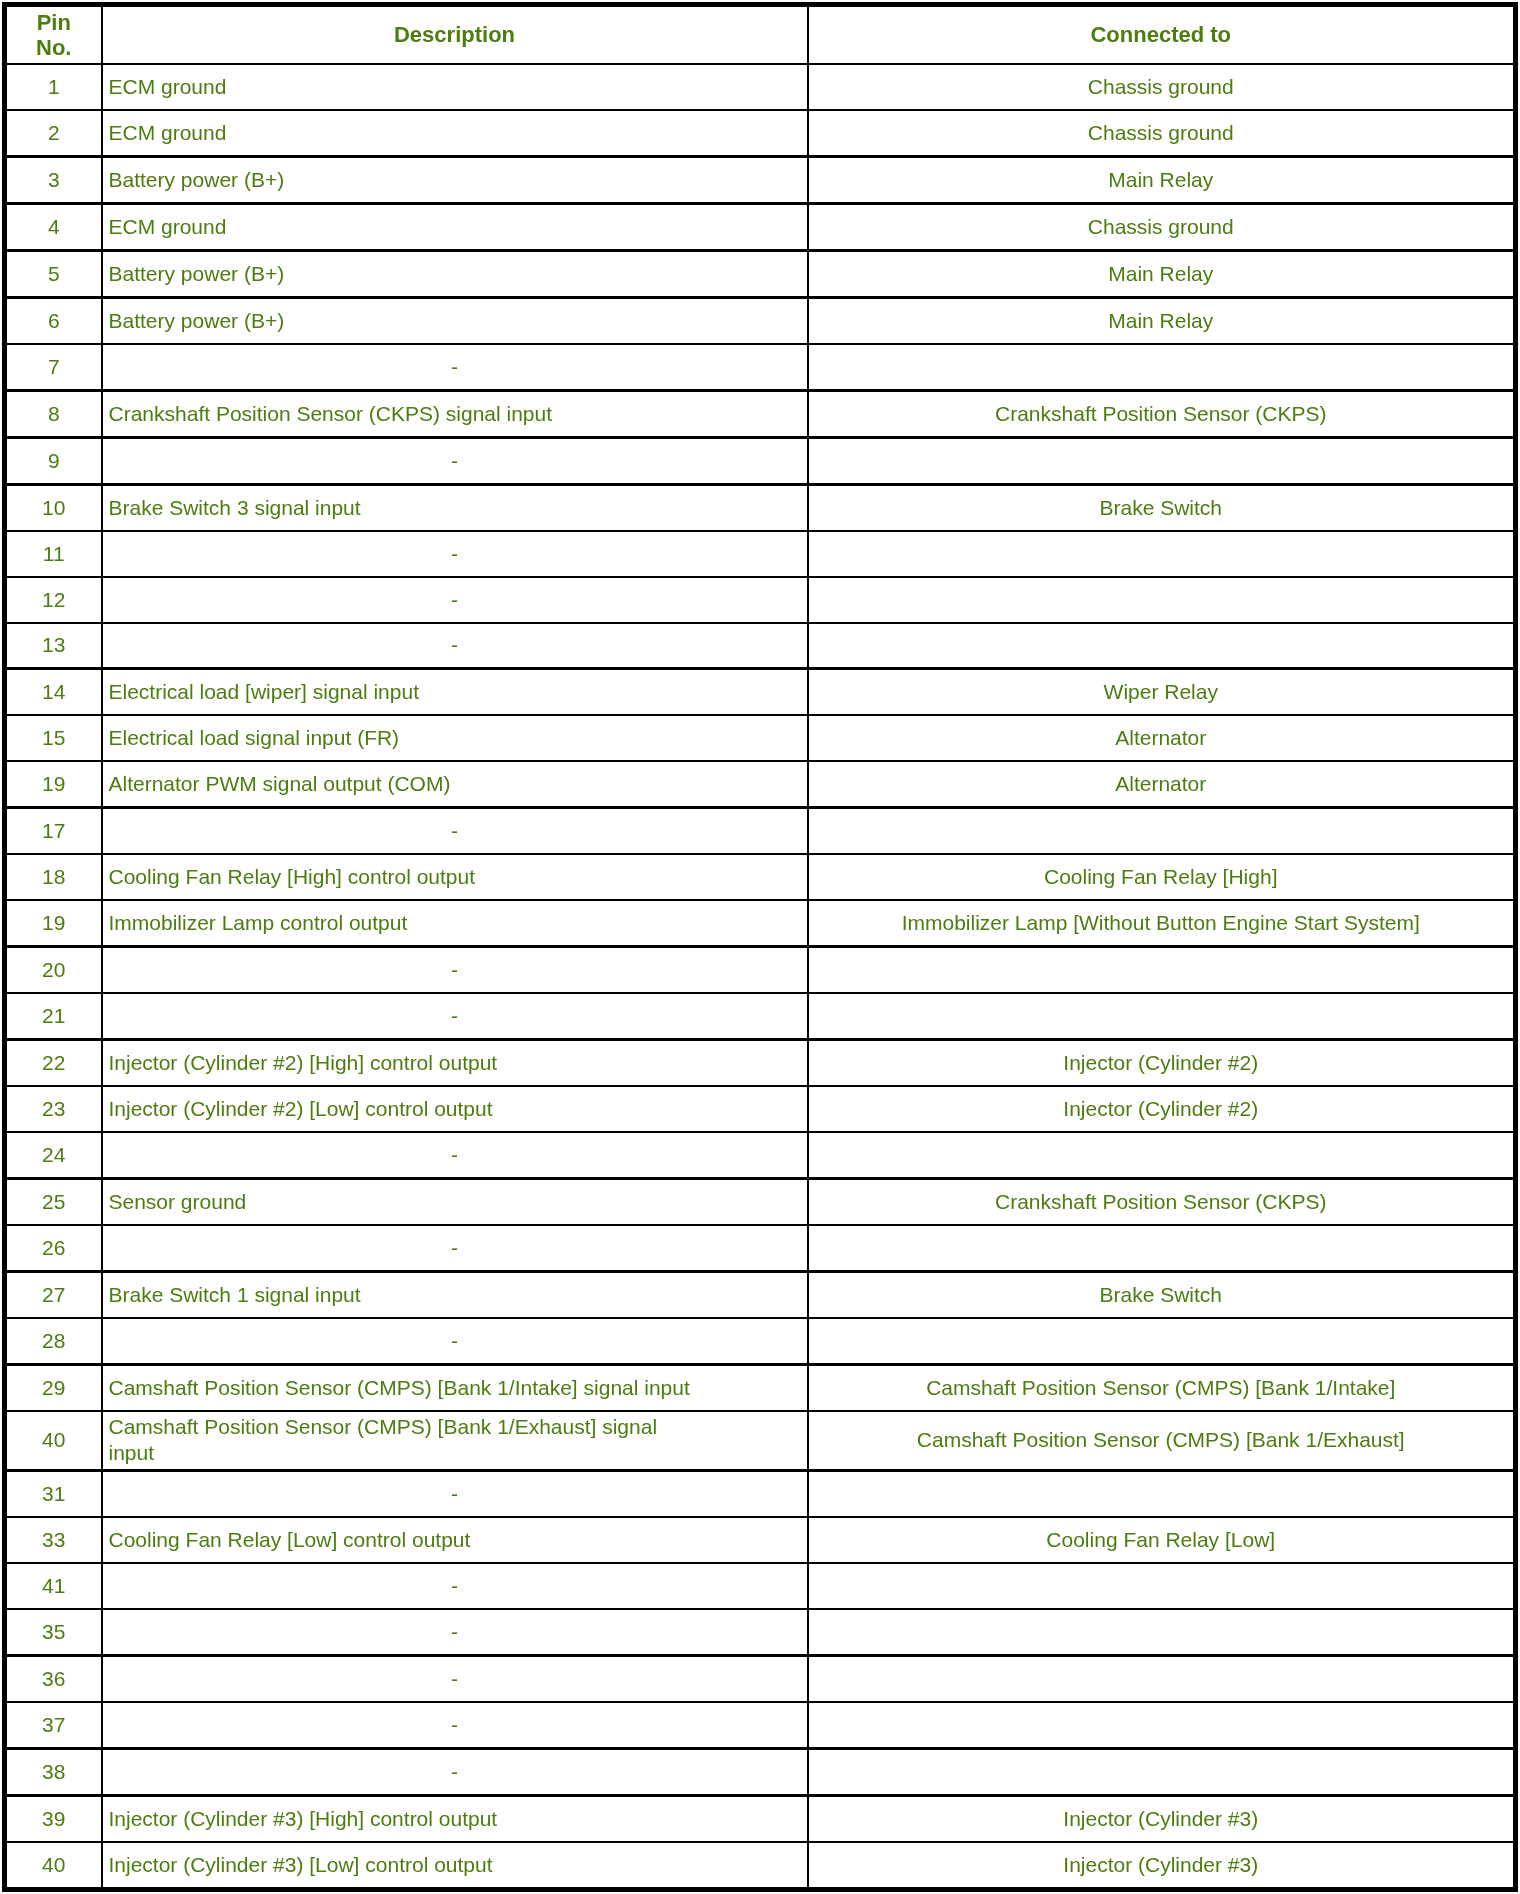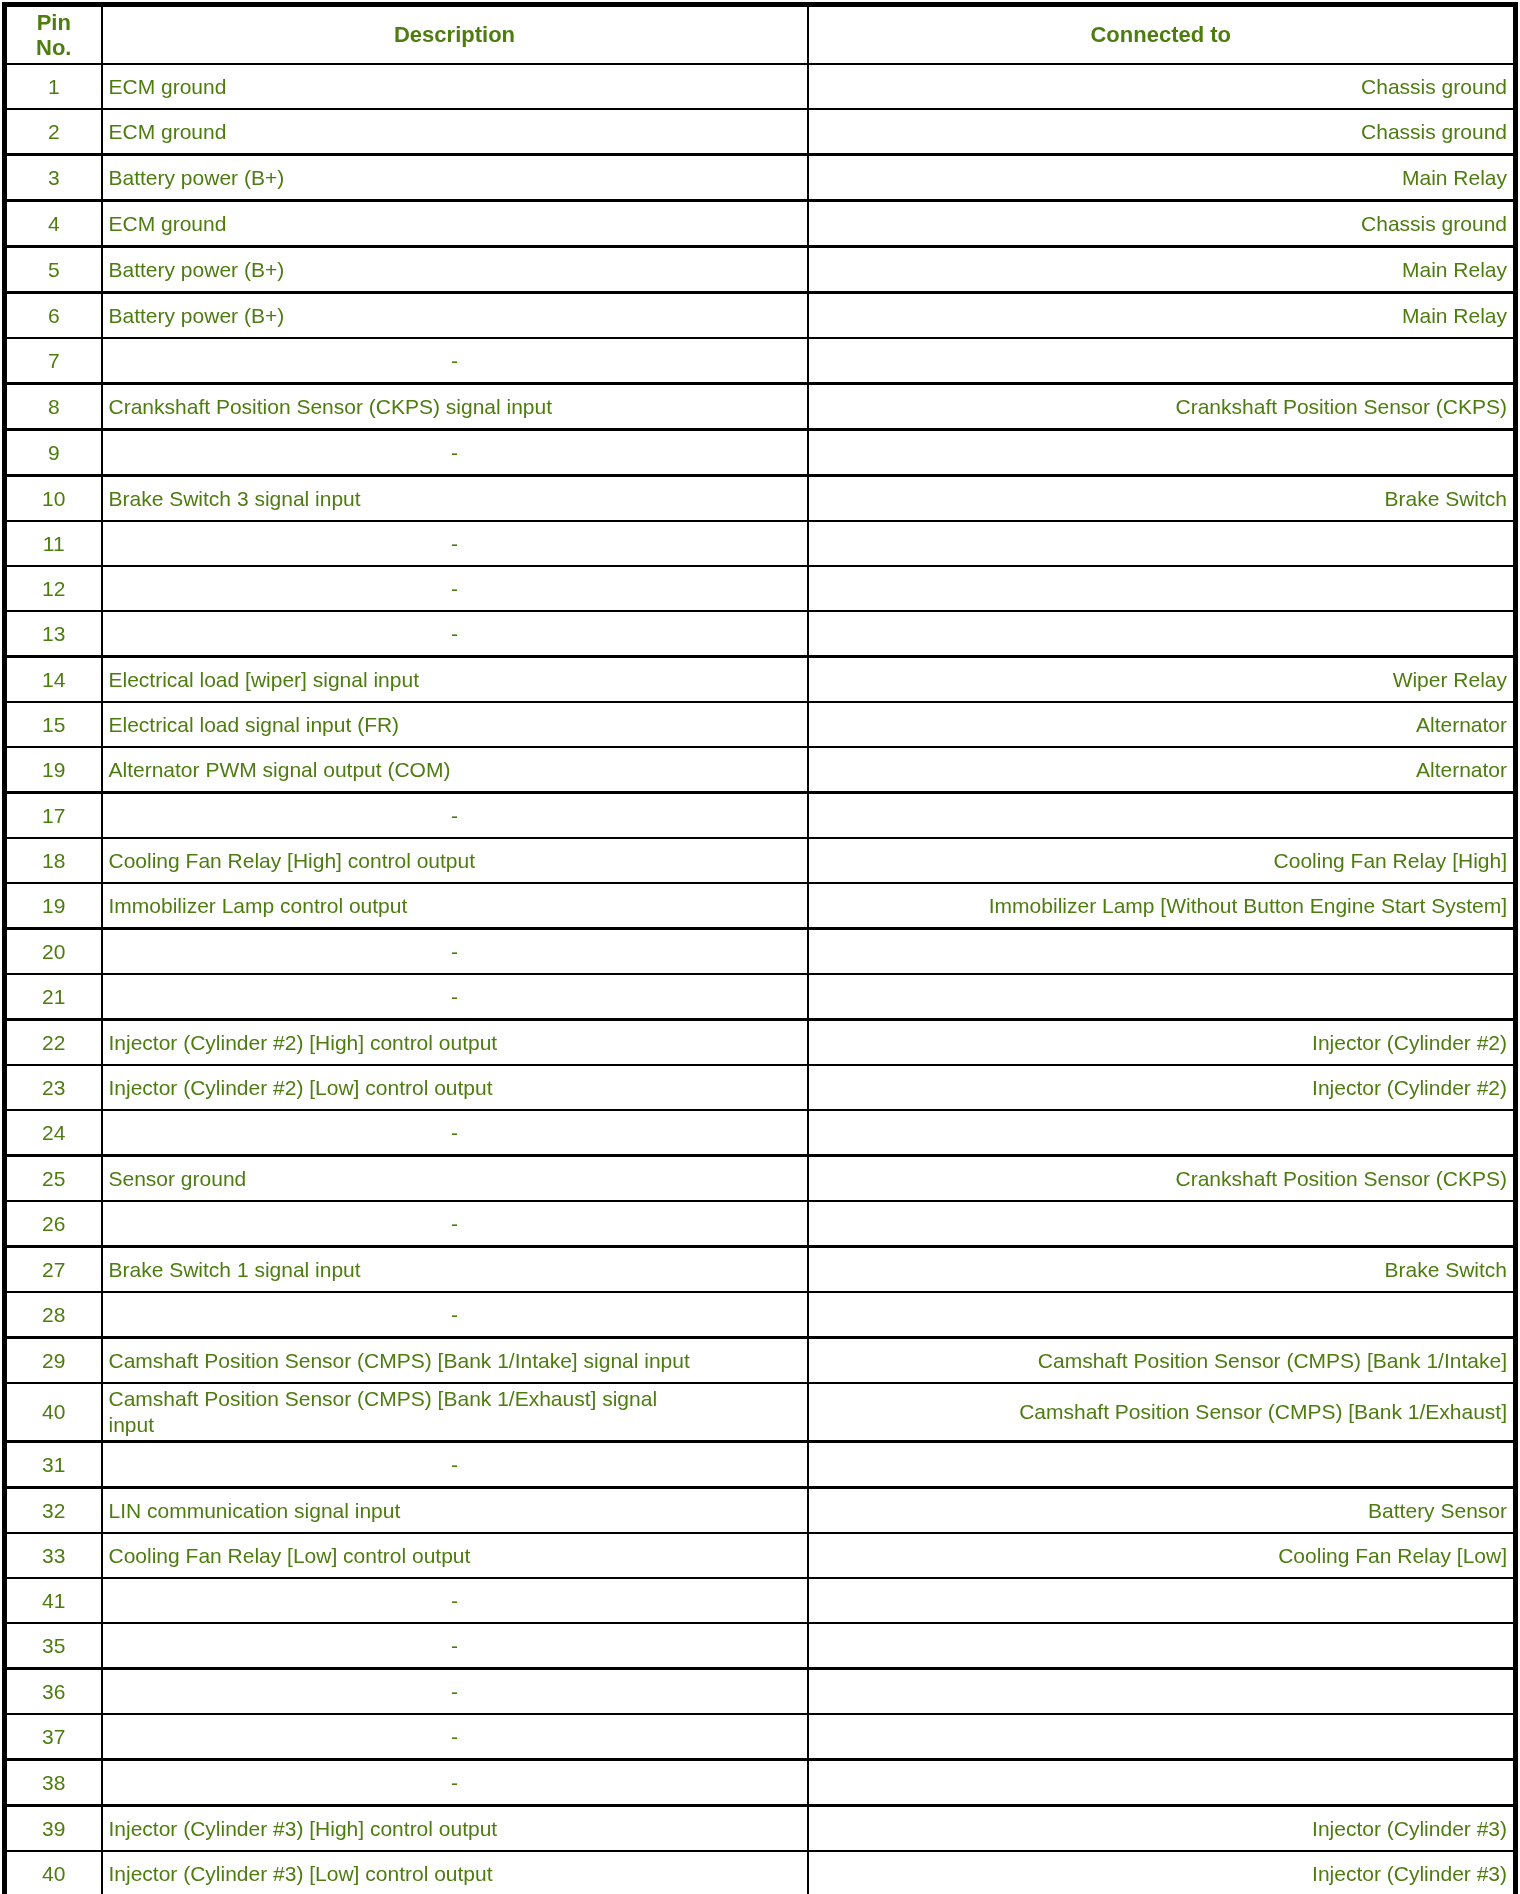--- a/index.html
+++ b/index.html
@@ -53,21 +53,21 @@
   }
   td.description-cell {
     text-align: left;
     white-space: pre-line;
     margin-left: 21px;
   }
   td.description-cell.dash {
     text-align: center;
   }
   td.connected-cell {
-    text-align: right;
+    text-align: center;
   }
   tr.group-start > td {
     border-top: 3px solid #000000;
   }
 </style>
 </head>
 <body>
 
 <div class="page">
   <table class="pin-table">
@@ -234,25 +234,20 @@
     <td class="pin-cell">40</td>
     <td class="description-cell">Camshaft Position Sensor (CMPS) [Bank 1/Exhaust] signal
 input</td>
     <td class="connected-cell">Camshaft Position Sensor (CMPS) [Bank 1/Exhaust]</td>
   </tr>
         <tr class="group-start">
     <td class="pin-cell">31</td>
     <td class="description-cell dash">-</td>
     <td class="connected-cell"></td>
   </tr>
-        <tr class="group-start">
-    <td class="pin-cell">32</td>
-    <td class="description-cell">LIN communication signal input</td>
-    <td class="connected-cell">Battery Sensor</td>
-  </tr>
         <tr>
     <td class="pin-cell">33</td>
     <td class="description-cell">Cooling Fan Relay [Low] control output</td>
     <td class="connected-cell">Cooling Fan Relay [Low]</td>
   </tr>
         <tr>
     <td class="pin-cell">41</td>
     <td class="description-cell dash">-</td>
     <td class="connected-cell"></td>
   </tr>

